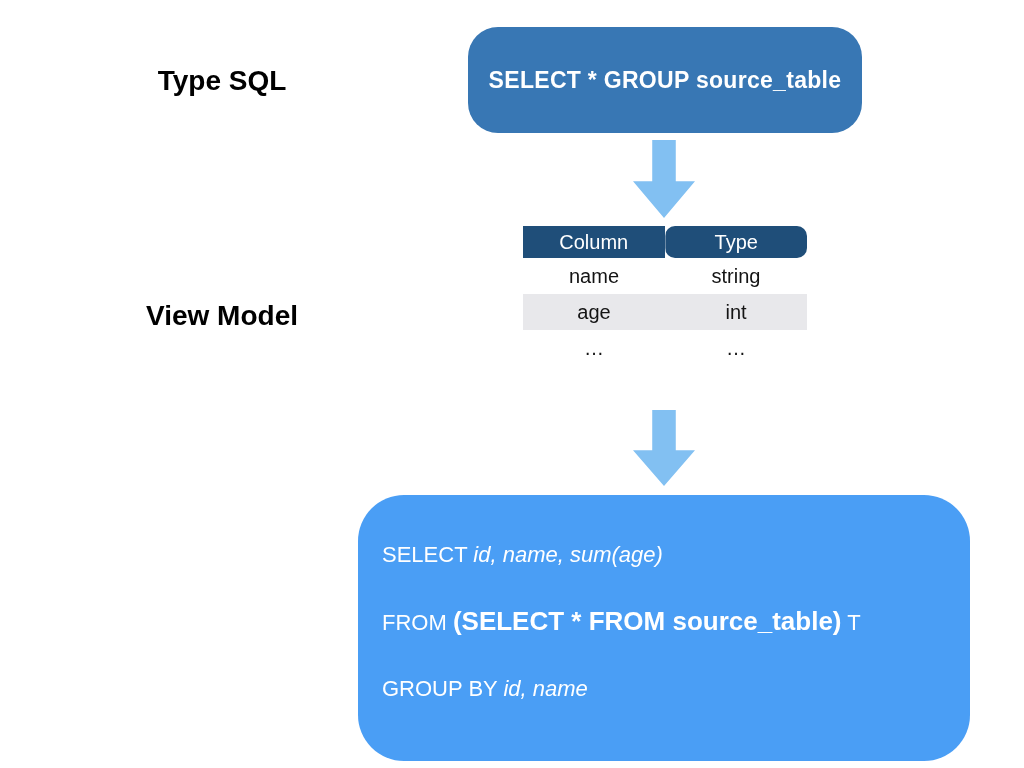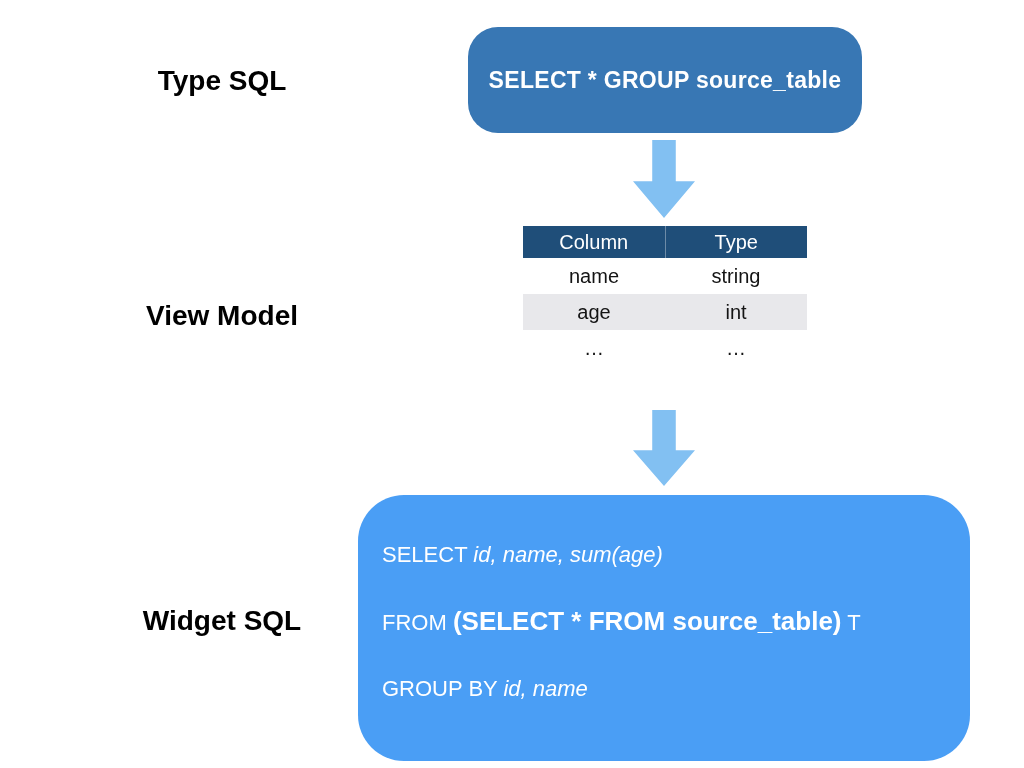--- a/index.html
+++ b/index.html
@@ -70,21 +70,21 @@
   }
   .model-table th {
     background: var(--table-header-bg, #1f4e79);
     color: var(--text-on-blue, #ffffff);
     font-size: 20px;
     font-weight: normal;
     height: 32px;
     text-align: center;
     vertical-align: middle;
   }
-  .model-table th + th { border-left: 1px solid rgba(255,255,255,0.35); }
+  .model-table th + th { border-left: 1px solid rgba(255,255,255,0.35); border-radius: 10px; }
   .model-table td {
     font-size: 20px;
     color: #141414;
     height: 36px;
     text-align: center;
     vertical-align: middle;
   }
   .model-table tbody tr:nth-child(even) td {
     background: var(--table-row-alt-bg, #e8e8eb);
   }
@@ -111,21 +111,20 @@
 </style>
 </head>
 <body>
 
 <div class="canvas">
 
   <div class="stage-label view-sql">Type SQL</div>
 
   <div class="stage-label view-model">View Model</div>
 
-  <div class="stage-label widget-sql">Widget SQL</div>
 
   <div class="view-sql-box">
     <span>SELECT * GROUP source_table</span>
   </div>
 
   <div class="arrow arrow-1"></div>
 
   <table class="model-table">
     <thead>
       <tr>

